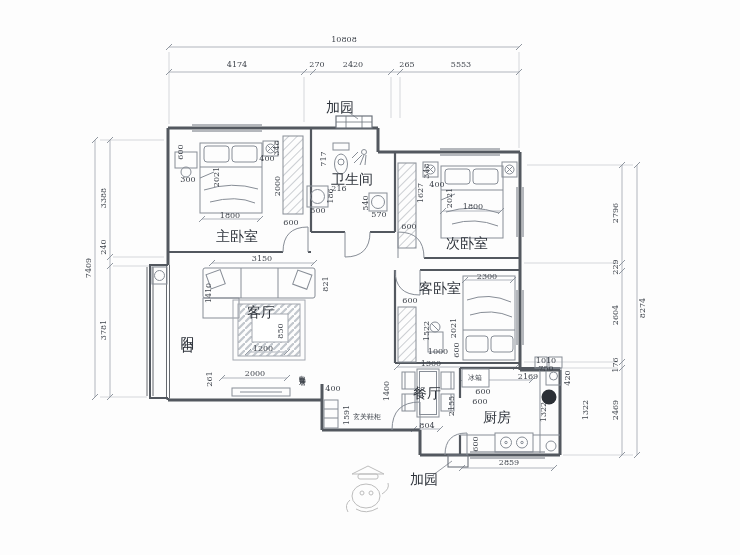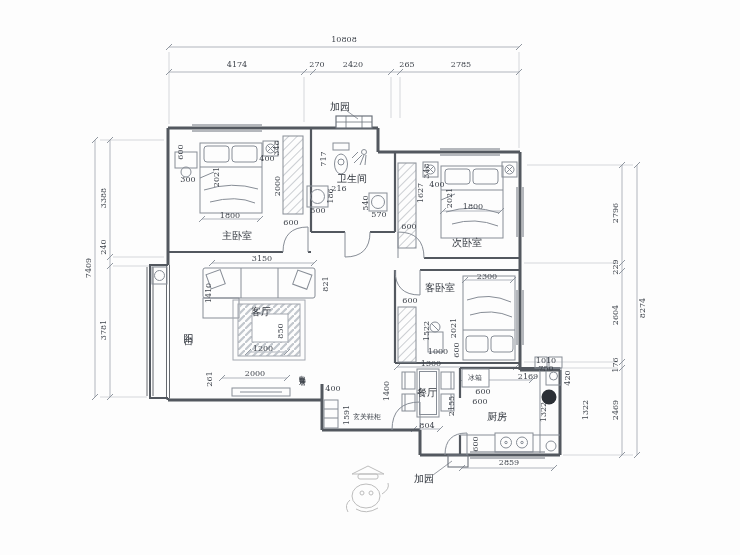--- a/index.html
+++ b/index.html
@@ -2,21 +2,21 @@
 <html><head>
 <meta charset="utf-8">
 <style>
   html,body{margin:0;padding:0;background:#ffffff;}
   .canvas{position:relative;width:740px;height:555px;background:#fdfdfd;overflow:hidden;
           font-family:"DejaVu Serif","Liberation Serif",serif;}
   svg.plan{position:absolute;left:0;top:0;}
   .lbl{position:absolute;font-size:8px;color:#3f444c;transform:translate(-50%,-50%);
        white-space:nowrap;line-height:1;}
   .lbl.v{transform:translate(-50%,-50%) rotate(-90deg);}
-  .room{font-size:10px;font-family:"DejaVu Sans","Liberation Sans",sans-serif;color:#2e333b;text-align:right;}
+  .room{font-size:14px;font-family:"DejaVu Sans","Liberation Sans",sans-serif;color:#2e333b;text-align:right;}
   .sm{font-size:7px;}
   .xs{font-size:6.5px;}
   .vtext{writing-mode:vertical-rl;text-orientation:upright;transform:translate(-50%,-50%);
          font-family:"DejaVu Sans","Liberation Sans",sans-serif;letter-spacing:1px;}
 </style>
 </head>
 <body>
 
 <div class="canvas">
 
@@ -238,21 +238,21 @@
         <circle cx="371" cy="493" r="2"></circle>
     <path d="M350,500 Q344,505 348,512 M382,494 Q390,489 388,483 M356,509 Q366,515 378,508"></path>
   </g>
 </svg>
 
 <span class="lbl" style="left:344px;top:40px">10808</span>
 <span class="lbl" style="left:237px;top:65px">4174</span>
 <span class="lbl" style="left:317px;top:65px">270</span>
 <span class="lbl" style="left:353px;top:65px">2420</span>
 <span class="lbl" style="left:407px;top:65px">265</span>
-<span class="lbl" style="left:461px;top:65px">2785</span>
+<span class="lbl" style="left:461px;top:65px">5553</span>
 
 <span class="lbl v" style="left:89px;top:268px">7409</span>
 <span class="lbl v" style="left:104px;top:198px">3388</span>
 <span class="lbl v" style="left:104px;top:247px">240</span>
 <span class="lbl v" style="left:104px;top:330px">3781</span>
 
 <span class="lbl v" style="left:643px;top:308px">8274</span>
 <span class="lbl v" style="left:616px;top:213px">2796</span>
 <span class="lbl v" style="left:616px;top:267px">229</span>
 <span class="lbl v" style="left:616px;top:315px">2604</span>

